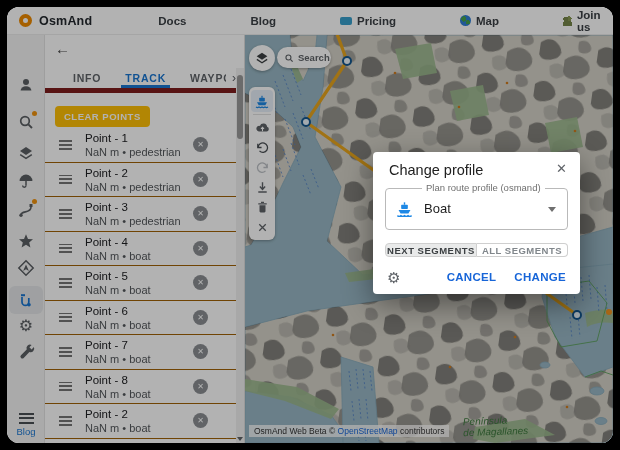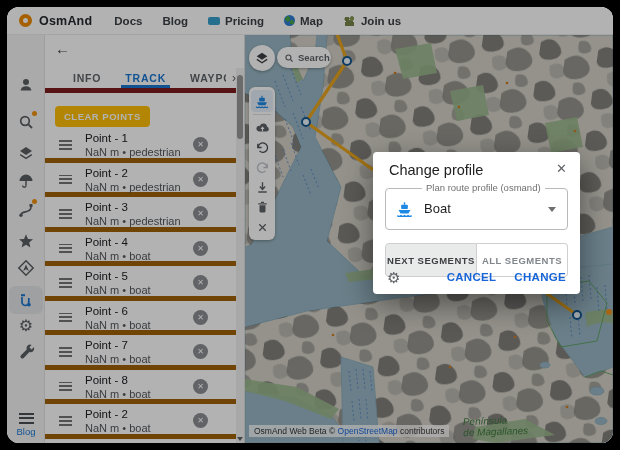--- a/index.html
+++ b/index.html
@@ -1,21 +1,21 @@
 <!DOCTYPE html>
 <html><head>
 <meta charset="utf-8">
 <style>
   html,body{margin:0;padding:0;background:#000;width:620px;height:450px;overflow:hidden;
     font-family:"Liberation Sans",sans-serif;-webkit-font-smoothing:antialiased;}
   .window{position:absolute;left:7px;top:7px;width:606px;height:436px;border-radius:12px;
     overflow:hidden;background:#fff;}
   
   .navbar{position:absolute;left:0;top:0;right:0;height:28px;background:#fff;
-    border-bottom:1px solid #ececec;display:flex;align-items:center;padding-left:12px;box-sizing:border-box;z-index:5;}
+    border-bottom:1px solid #ececec;display:flex;align-items:center;padding-left:12px;box-sizing:border-box;z-index:5;gap:44px;}
   .brand{display:flex;align-items:center;gap:7px;margin-right:22px;cursor:pointer;}
   .logo{width:13px;height:13px;border-radius:50%;border:4px solid #ee8a00;box-sizing:border-box;background:#fff;}
   .brand-name{font-size:12.5px;font-weight:bold;color:#24292e;letter-spacing:.2px;}
   .nav-link{display:flex;align-items:center;gap:5px;margin-right:20px;font-size:11.5px;
     font-weight:bold;color:#3b4045;cursor:pointer;}
   .ic-card{width:12px;height:8px;border-radius:2px;background:#38a0cc;}
   .ic-globe{width:11px;height:11px;border-radius:50%;
     background:radial-gradient(circle at 34% 36%, #46a24e 0 2.6px, rgba(0,0,0,0) 2.7px),
                radial-gradient(circle at 72% 66%, #46a24e 0 2.2px, rgba(0,0,0,0) 2.3px),#2f7fd6;}
   .ic-people{width:13px;height:10px;
@@ -43,21 +43,21 @@
     border-bottom:5px solid #7f1d1d;box-sizing:border-box;padding-left:28px;}
   .tab{font-size:10.5px;font-weight:bold;letter-spacing:.8px;color:#5f6368;margin-right:24px;
     position:relative;height:100%;display:flex;align-items:center;cursor:pointer;white-space:nowrap;}
   .tab.active{color:#1976d2;}
   .tab.active::after{content:"";position:absolute;left:-4px;right:-4px;bottom:0;height:3px;background:#1976d2;}
   .tab.trunc{max-width:52px;overflow:hidden;margin-right:4px;}
   .tab-more{font-size:12px;color:#5f6368;cursor:pointer;margin-left:2px;}
   .clear-btn{position:absolute;left:10px;top:71px;background:#ffc107;color:#fff;font-size:9.5px;
     font-weight:bold;letter-spacing:.5px;padding:5px 9px;border-radius:4px;cursor:pointer;}
   .points-list{position:absolute;left:0;top:93px;right:8px;bottom:0;overflow:hidden;}
-  .point-row{position:relative;height:34.5px;box-sizing:border-box;border-bottom:5px solid #a16207;cursor:pointer;}
+  .point-row{position:relative;height:34.5px;box-sizing:border-box;border-bottom:1px solid #a16207;cursor:pointer;}
   .drag{position:absolute;left:14px;top:12px;}
   .drag i{display:block;width:13px;height:1.8px;background:#757575;margin-bottom:2.2px;}
   .pt{position:absolute;left:40px;top:3px;}
   .pt-title{font-size:11.5px;color:#202124;line-height:14px;}
   .pt-sub{font-size:11px;color:#53575b;line-height:14px;}
   .del{position:absolute;right:28px;top:9px;width:15px;height:15px;border-radius:50%;background:#8b8f93;
     color:#fff;font-size:8px;display:flex;align-items:center;justify-content:center;cursor:pointer;}
   
   .scrollbar{position:absolute;right:0;top:33px;bottom:0;width:8px;background:#f1f1f1;}
   .scroll-thumb{position:absolute;left:1px;top:7px;width:6px;height:64px;border-radius:3px;background:#9a9a9a;cursor:pointer;}
@@ -88,21 +88,21 @@
     box-shadow:0 10px 30px rgba(0,0,0,.45);z-index:50;}
   .modal-title{position:absolute;left:16px;top:10px;font-size:14.5px;font-weight:500;color:#212121;}
   .modal-close{position:absolute;right:11px;top:7px;font-size:13px;color:#5f6368;cursor:pointer;padding:2px;}
   .profile-select{position:absolute;left:12px;right:12px;top:36px;height:40px;border:1px solid #b9b9b9;
     border-radius:4px;cursor:pointer;}
   .select-label{position:absolute;left:8px;top:-7px;background:#fff;padding:0 4px;font-size:9.5px;color:#6f6f6f;white-space:nowrap;margin-left:28px;}
   .select-value{position:absolute;left:38px;top:12px;font-size:13px;color:#1d1d1d;}
   .select-boat{position:absolute;left:9px;top:10px;color:#1e88e5;}
   .select-caret{position:absolute;right:11px;top:18px;width:0;height:0;border-left:4px solid transparent;
     border-right:4px solid transparent;border-top:5px solid #6f6f6f;}
-  .segments{position:absolute;left:12px;right:12px;top:91px;height:34px;display:flex;}
+  .segments{position:absolute;left:12px;right:12px;top:91px;height:14px;display:flex;}
   .seg{flex:1;display:flex;align-items:center;justify-content:center;font-size:9.5px;font-weight:bold;
     letter-spacing:.5px;border:1px solid #cfcfcf;cursor:pointer;box-sizing:border-box;}
   .seg.sel{background:#e9eaea;color:#3c4043;border-radius:4px 0 0 4px;}
   .seg.unsel{background:#fff;color:#80868b;border-left:none;border-radius:0 4px 4px 0;}
   .modal-footer{position:absolute;left:14px;right:14px;bottom:8px;height:18px;display:flex;align-items:center;}
   .modal-gear{font-size:15px;color:#5f6368;cursor:pointer;line-height:1;}
   .footer-spacer{flex:1;}
   .btn-text{font-size:11.5px;font-weight:bold;letter-spacing:.3px;color:#1765d8;cursor:pointer;margin-left:18px;}
 </style>
 </head>

